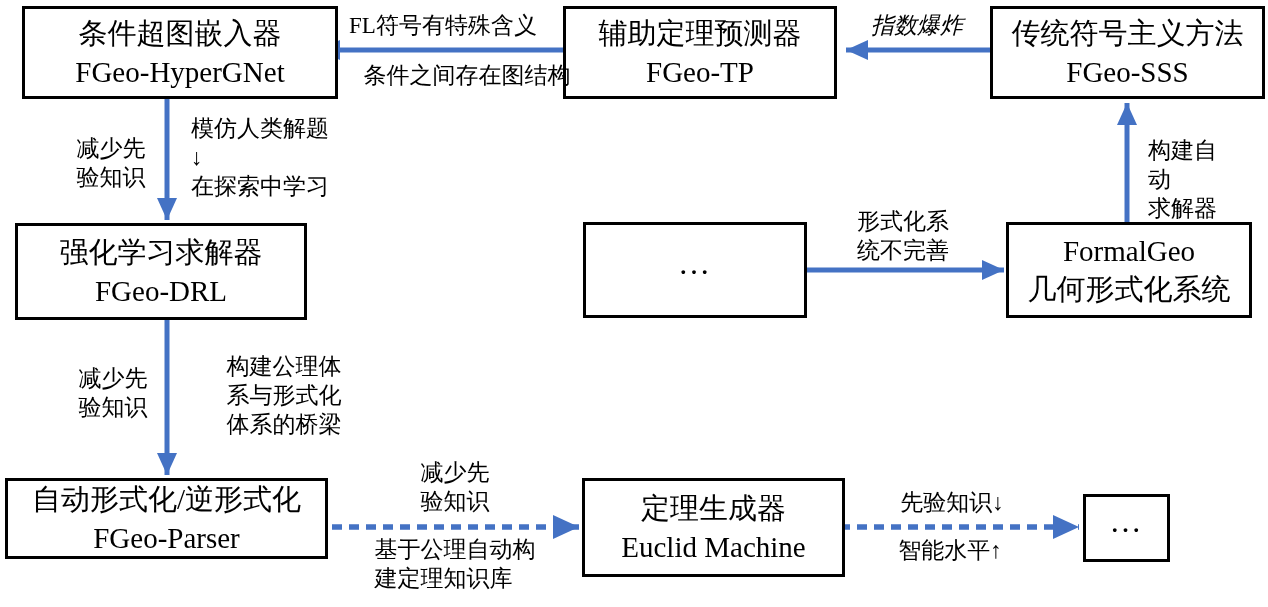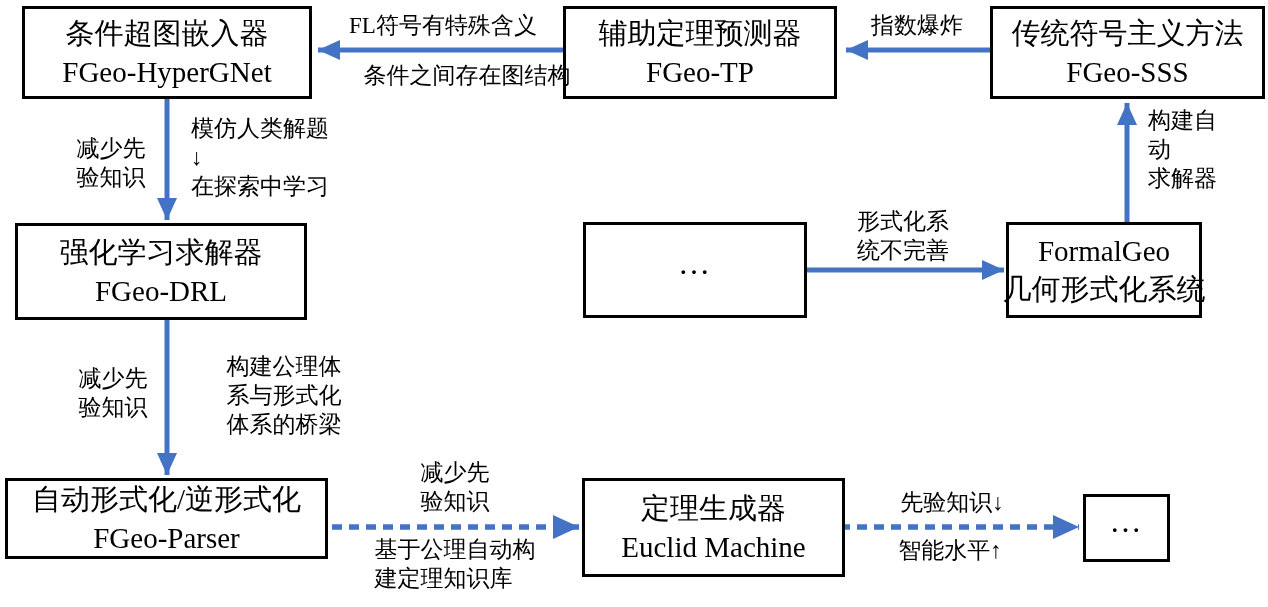--- a/index.html
+++ b/index.html
@@ -52,68 +52,68 @@
     <line x1="563" y1="50" x2="318" y2="50" stroke="#4472C4" stroke-width="5" marker-end="url(#mh)"></line>
     <line x1="990" y1="50" x2="846" y2="50" stroke="#4472C4" stroke-width="5" marker-end="url(#mh)"></line>
     <line x1="167" y1="98" x2="167" y2="220" stroke="#4472C4" stroke-width="5" marker-end="url(#mh)"></line>
     <line x1="807" y1="270" x2="1004" y2="270" stroke="#4472C4" stroke-width="5" marker-end="url(#mh)"></line>
     <line x1="1127" y1="222" x2="1127" y2="103" stroke="#4472C4" stroke-width="5" marker-end="url(#mh)"></line>
     <line x1="167" y1="320" x2="167" y2="475" stroke="#4472C4" stroke-width="5" marker-end="url(#mh)"></line>
     <line x1="332" y1="527" x2="579" y2="527" stroke="#4472C4" stroke-width="5.5" stroke-dasharray="10 7" marker-end="url(#mhd)"></line>
     <line x1="840" y1="527" x2="1079" y2="527" stroke="#4472C4" stroke-width="5.5" stroke-dasharray="10 7" marker-end="url(#mhd)"></line>
   </svg>
 
-  <div class="box" style="left:22px;top:6px;width:290px;height:93px;">
+  <div class="box" style="left:22px;top:6px;width:316px;height:93px;">
     <div>条件超图嵌入器</div>
     <div>FGeo-HyperGNet</div>
   </div>
   <div class="box" style="left:563px;top:6px;width:274px;height:93px;">
     <div>辅助定理预测器</div>
     <div>FGeo-TP</div>
   </div>
   <div class="box" style="left:15px;top:223px;width:292px;height:97px;">
     <div>强化学习求解器</div>
     <div>FGeo-DRL</div>
   </div>
 
   <div class="box" style="left:990px;top:6px;width:275px;height:93px;">
     <div>传统符号主义方法</div>
     <div>FGeo-SSS</div>
   </div>
   <div class="box" style="left:583px;top:222px;width:224px;height:96px;">
     <div class="dots">…</div>
   </div>
-  <div class="box" style="left:1006px;top:222px;width:196px;height:96px;">
+  <div class="box" style="left:1006px;top:222px;width:246px;height:96px;">
     <div>FormalGeo</div>
     <div>几何形式化系统</div>
   </div>
 
   <div class="box" style="left:5px;top:478px;width:323px;height:81px;">
     <div>自动形式化/逆形式化</div>
     <div>FGeo-Parser</div>
   </div>
   <div class="box" style="left:582px;top:478px;width:263px;height:99px;">
     <div>定理生成器</div>
     <div>Euclid Machine</div>
   </div>
   <div class="box" style="left:1083px;top:494px;width:87px;height:68px;">
     <div class="dots">…</div>
   </div>
 
   <div class="elabel" style="left:443px;top:26px;">FL符号有特殊含义</div>
   <div class="elabel" style="left:467px;top:76px;">条件之间存在图结构</div>
-  <div class="elabel" style="left:917px;top:26px;">指数爆炸</div>
+  <div class="elabel" style="left:917px;top:26px;font-style:italic;">指数爆炸</div>
   <div class="elabel" style="left:111px;top:163px;">减少先
 验知识</div>
   <div class="elabel" style="left:260px;top:158px;">模仿人类解题
 ↓
 在探索中学习</div>
   <div class="elabel" style="left:903px;top:236px;">形式化系
 统不完善</div>
-  <div class="elabel" style="left:1188px;top:150px;">构建自动
+  <div class="elabel" style="left:1188px;top:180px;">构建自动
 求解器</div>
   <div class="elabel" style="left:113px;top:393px;">减少先
 验知识</div>
   <div class="elabel" style="left:255px;top:396px;margin-left:29px;">构建公理体
 系与形式化
 体系的桥梁</div>
   <div class="elabel" style="left:455px;top:487px;">减少先
 验知识</div>
   <div class="elabel" style="left:455px;top:564px;">基于公理自动构
 建定理知识库</div>

